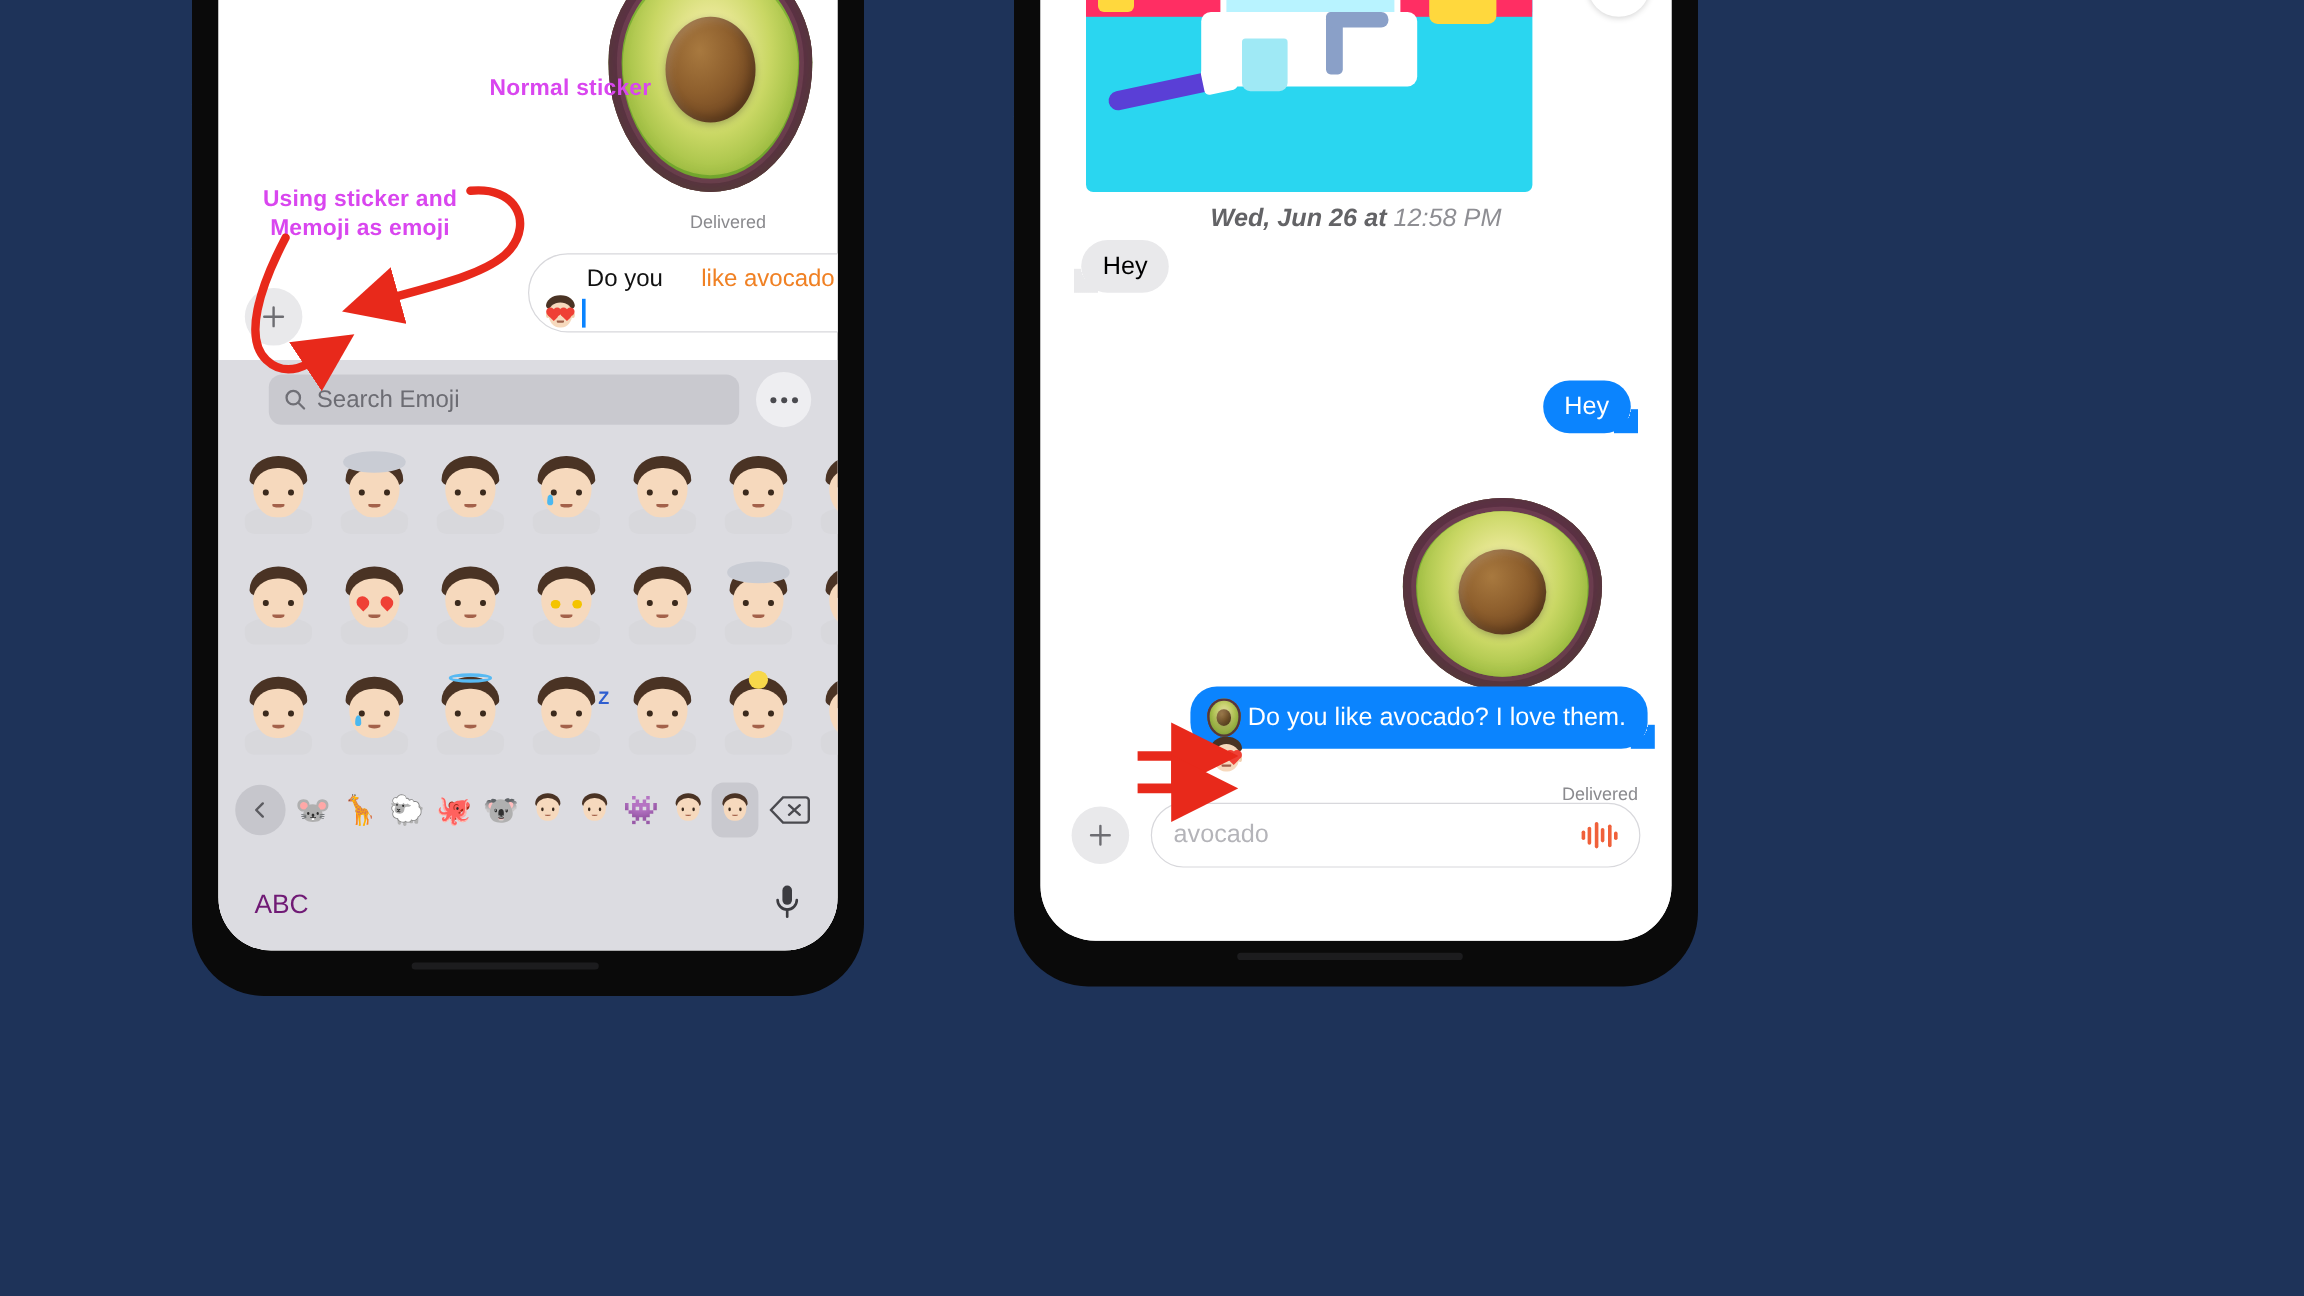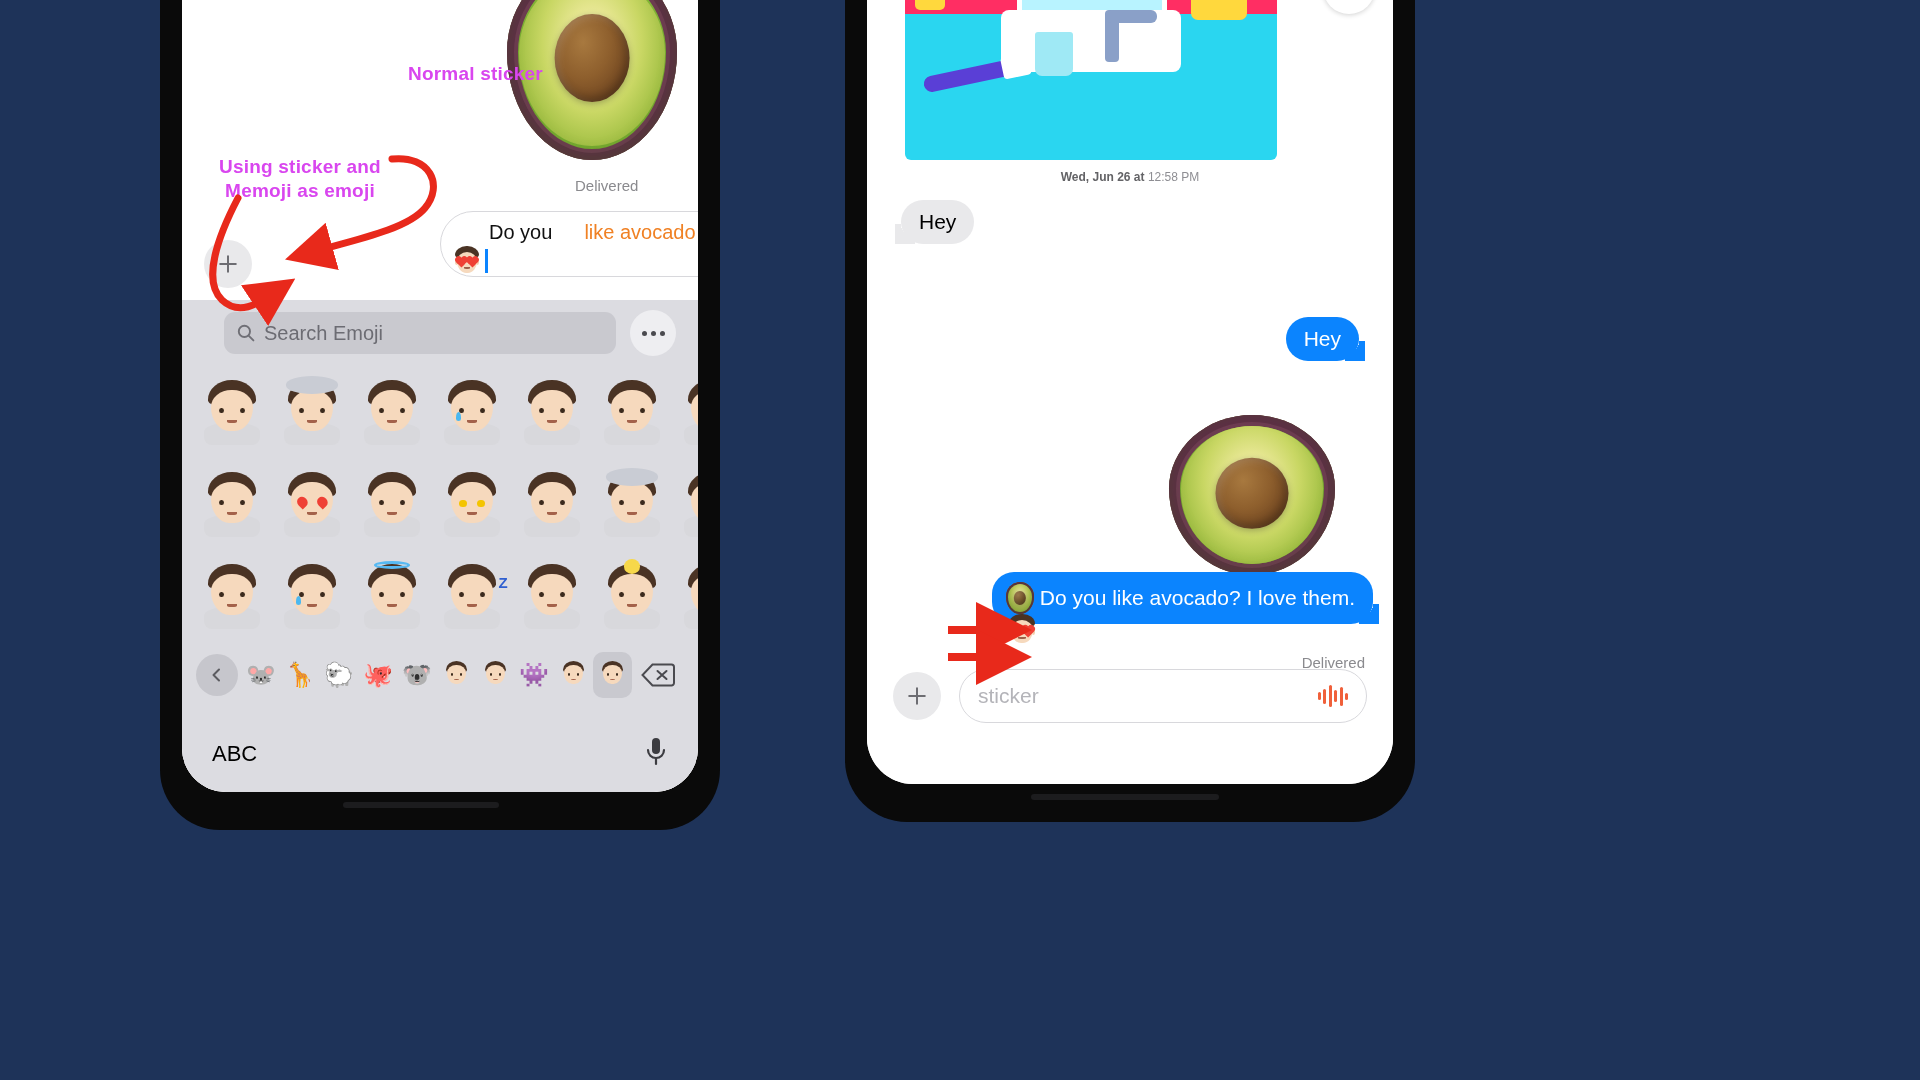--- a/index.html
+++ b/index.html
@@ -276,21 +276,21 @@
   }
   .backspace {
     flex: 0 0 auto; width: 52px; height: 42px;
     display: flex; align-items: center; justify-content: center;
   }
   #kbd-bottom {
     position: absolute; left: 0; right: 0; bottom: 0; height: 76px;
     display: flex; align-items: center; justify-content: space-between;
     padding: 0 30px;
   }
-  #abc-key { font-size: 22px; color: #000000; }
+  #abc-key { font-size: 22px; color: #701a75; }
 
   
   #right-screen { position: absolute; inset: 0; background: #fff; overflow: hidden; }
 
   #panda-sticker {
     position: absolute; left: 38px; top: -110px; width: 372px; height: 300px;
     background: #2ad6f0;
     border-radius: 6px;
     overflow: hidden;
   }
@@ -319,21 +319,22 @@
     background: #fff;
     box-shadow: 0 1px 5px rgba(0,0,0,.18);
     display: flex; align-items: center; justify-content: center;
   }
 
   .ts {
     position: absolute;
     width: 100%;
     text-align: center;
     color: #8e8e93;
-    font-size: 12px;
+    font-size: 21px;
+    font-style: italic;
   }
   .ts b { color: #636366; font-weight: bold; }
 
   .bubble {
     position: absolute;
     border-radius: 22px;
     font-size: 21px;
     display: flex; align-items: center;
     padding: 10px 18px;
   }
@@ -817,21 +818,21 @@
 
         <div class="delivered-right" style="right:28px; top:684px;">Delivered</div>
 
         <div id="right-input-row">
           <div class="plus-btn" style="position:relative; width:48px; height:48px;">
             <svg width="22" height="22" viewBox="0 0 22 22">
               <path d="M11 3.2v15.6M3.2 11h15.6" stroke="#6d6d72" stroke-width="2" stroke-linecap="round"></path>
             </svg>
           </div>
           <div id="imessage-field">
-            <span>sticker</span>
+            <span>avocado</span>
             <span class="audio-wave">
               <span style="height:8px"></span>
                 <span style="height:15px"></span>
                 <span style="height:22px"></span>
                 <span style="height:12px"></span>
                 <span style="height:19px"></span>
                 <span style="height:7px"></span>
             </span>
           </div>
         </div>

